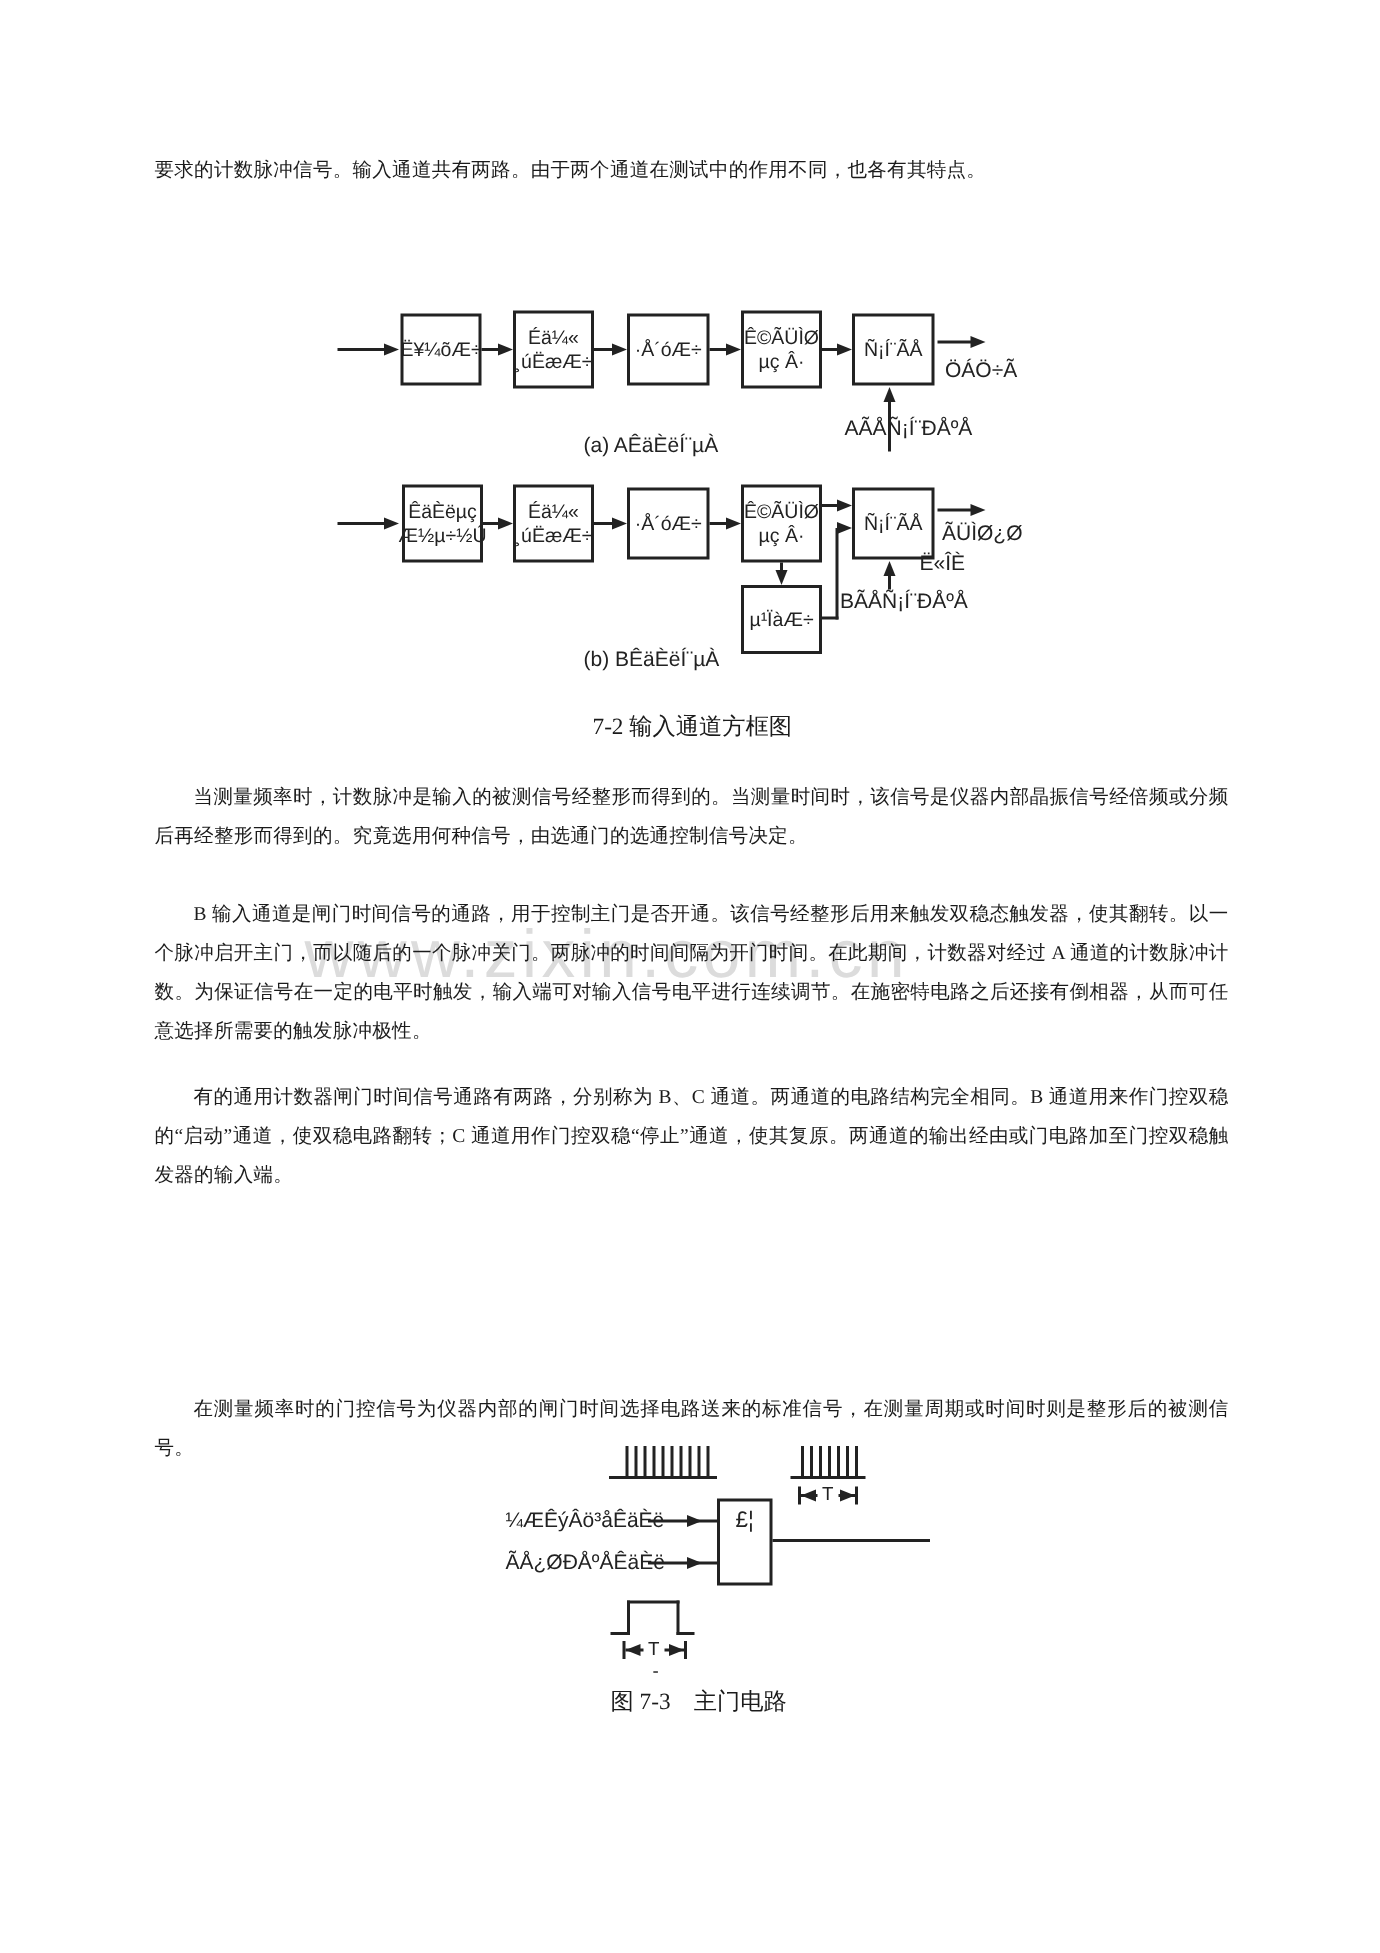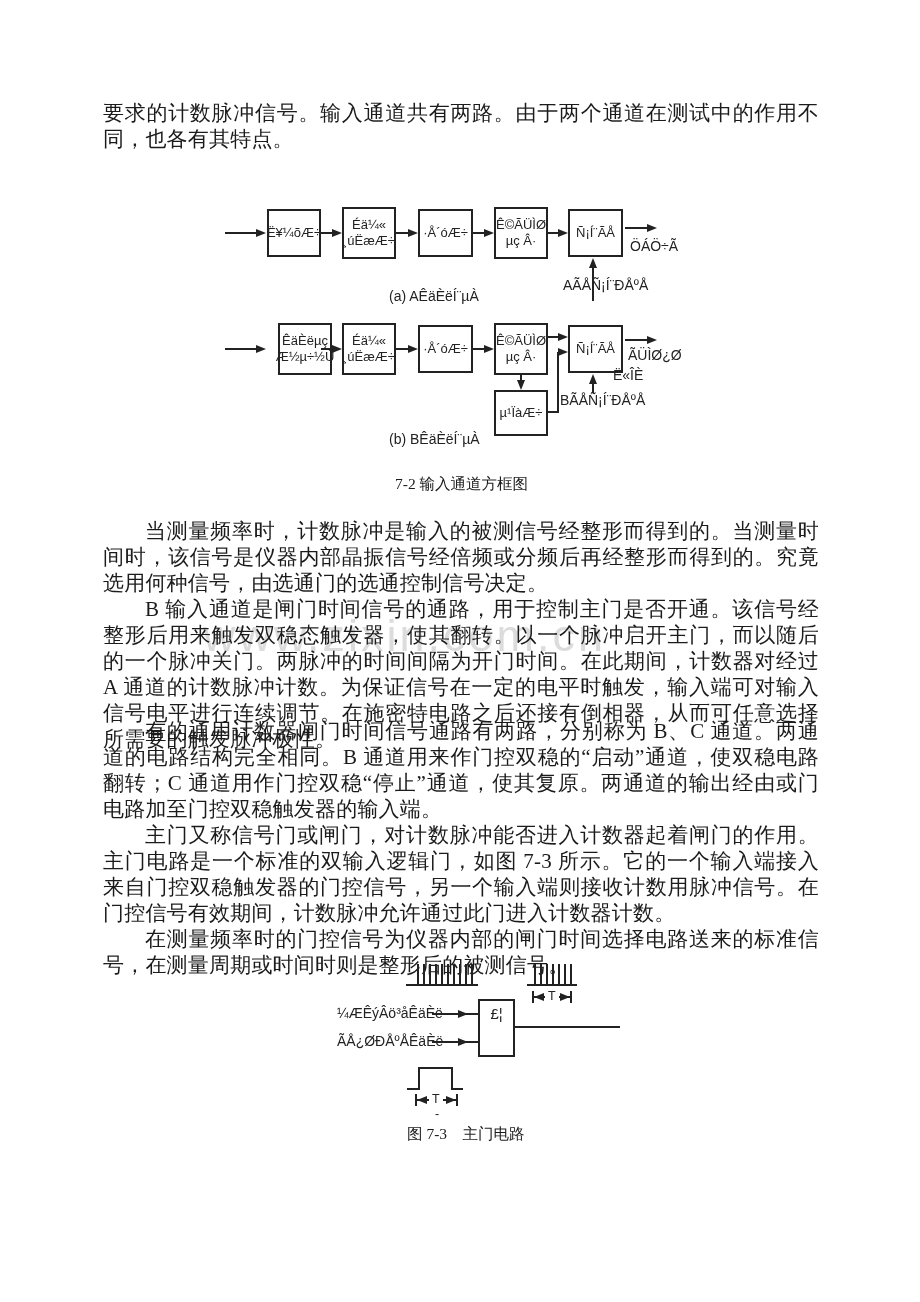--- a/index.html
+++ b/index.html
@@ -1,18 +1,18 @@
 <!DOCTYPE html>
 <html><head>
 <meta charset="utf-8">
 <style>
   html,body{margin:0;padding:0;background:#fff}
   .page{position:relative;width:920px;height:1302px;background:#ffffff;overflow:hidden;
         font-family:"Liberation Serif","DejaVu Serif",serif;color:#1b1b1b}
-  .para{position:absolute;left:103px;width:716px;font-size:21px;line-height:26px;
+  .para{position:absolute;left:103px;width:716px;font-size:13px;line-height:26px;
         text-align:justify;letter-spacing:.2px;z-index:2;margin:0}
   .ind{text-indent:2em}
   .wm{position:absolute;z-index:1;font-family:"Liberation Sans","DejaVu Sans",sans-serif;
       color:#dcdcdc;font-size:45px;letter-spacing:3px;white-space:nowrap}
   .grp{position:absolute;left:0;top:0;width:100%;height:100%;z-index:2;pointer-events:none}
   .box{position:absolute;border:2px solid #222;background:#fff;box-sizing:border-box;
        display:flex;flex-direction:column;align-items:center;justify-content:center;
        font-family:"Liberation Sans","DejaVu Sans",sans-serif;font-size:13px;line-height:16px;
        color:#222;text-align:center;white-space:nowrap}
   .hl{position:absolute;height:2px;background:#222}
@@ -34,21 +34,20 @@
 <body>
 
 <div class="page">
 
   <div class="wm" style="left:203px;top:610px">www.zixin.com.cn</div>
 
   <p class="para" style="top:100px">要求的计数脉冲信号。输入通道共有两路。由于两个通道在测试中的作用不同，也各有其特点。</p>
   <p class="para ind" style="top:518px">当测量频率时，计数脉冲是输入的被测信号经整形而得到的。当测量时间时，该信号是仪器内部晶振信号经倍频或分频后再经整形而得到的。究竟选用何种信号，由选通门的选通控制信号决定。</p>
   <p class="para ind" style="top:596px">B 输入通道是闸门时间信号的通路，用于控制主门是否开通。该信号经整形后用来触发双稳态触发器，使其翻转。以一个脉冲启开主门，而以随后的一个脉冲关门。两脉冲的时间间隔为开门时间。在此期间，计数器对经过 A 通道的计数脉冲计数。为保证信号在一定的电平时触发，输入端可对输入信号电平进行连续调节。在施密特电路之后还接有倒相器，从而可任意选择所需要的触发脉冲极性。</p>
   <p class="para ind" style="top:718px">有的通用计数器闸门时间信号通路有两路，分别称为 B、C 通道。两通道的电路结构完全相同。B 通道用来作门控双稳的“启动”通道，使双稳电路翻转；C 通道用作门控双稳“停止”通道，使其复原。两通道的输出经由或门电路加至门控双稳触发器的输入端。</p>
-  <p class="para ind" style="top:822px">主门又称信号门或闸门，对计数脉冲能否进入计数器起着闸门的作用。主门电路是一个标准的双输入逻辑门，如图 7-3 所示。它的一个输入端接入来自门控双稳触发器的门控信号，另一个输入端则接收计数用脉冲信号。在门控信号有效期间，计数脉冲允许通过此门进入计数器计数。</p>
   <p class="para ind" style="top:926px">在测量频率时的门控信号为仪器内部的闸门时间选择电路送来的标准信号，在测量周期或时间时则是整形后的被测信号。</p>
 
   <div class="grp">
     <div class="hl" style="left:225px;top:232px;width:32px"></div>
     <div class="ar" style="left:256px;top:229px"></div>
 
     <div class="box" style="left:267px;top:209px;width:54px;height:48px">
       <span>Ë¥¼õÆ÷</span>
     </div>
 
@@ -90,21 +89,21 @@
     <div class="vl" style="left:592px;top:267px;height:34px"></div>
     <div class="dl" style="left:563px;top:277px">AÃÅÑ¡Í¨ÐÅºÅ</div>
 
     <div class="dl" style="left:389px;top:288px">(a) AÊäÈëÍ¨µÀ</div>
   </div>
 
   <div class="grp">
     <div class="hl" style="left:225px;top:348px;width:32px"></div>
     <div class="ar" style="left:256px;top:345px"></div>
 
-    <div class="box" style="left:278px;top:323px;width:54px;height:52px">
+    <div class="box" style="left:268px;top:323px;width:54px;height:52px">
       <span>ÊäÈëµç</span>
       <span>Æ½µ÷½Ú</span>
     </div>
 
     <div class="hl" style="left:321px;top:348px;width:12px"></div>
     <div class="ar" style="left:332px;top:345px"></div>
 
     <div class="box" style="left:342px;top:323px;width:54px;height:52px">
       <span>Éä¼«</span>
       <span>¸úËæÆ÷</span>

